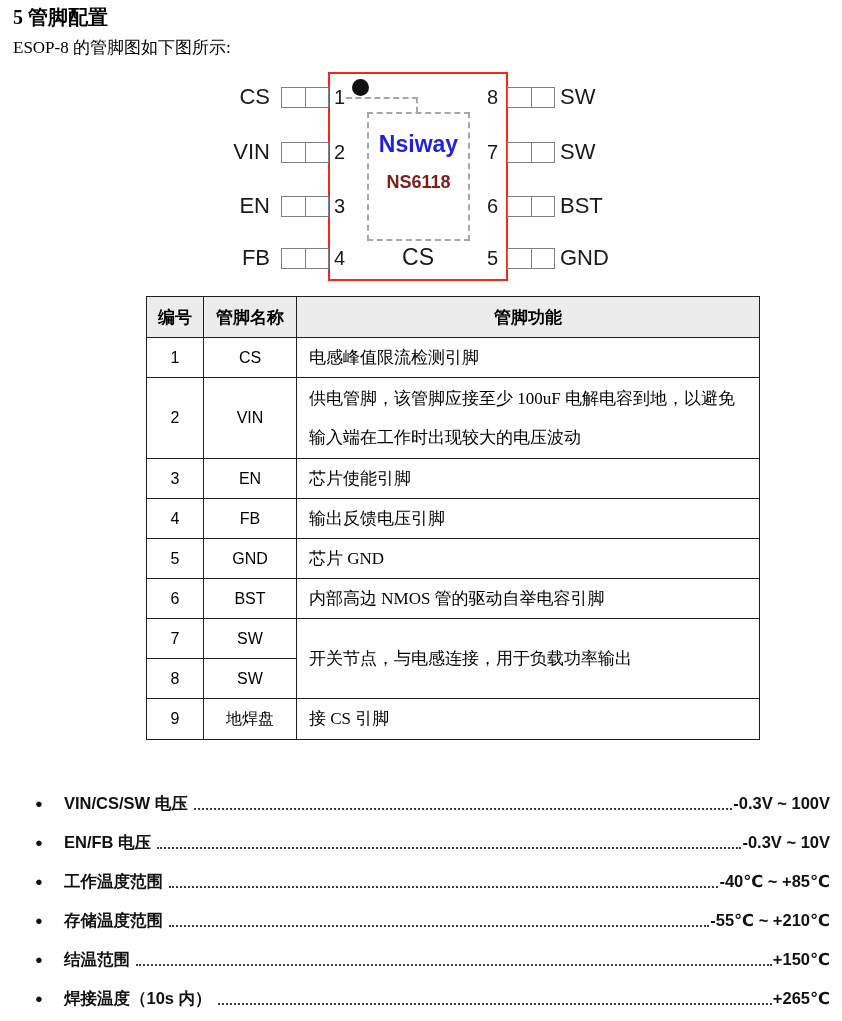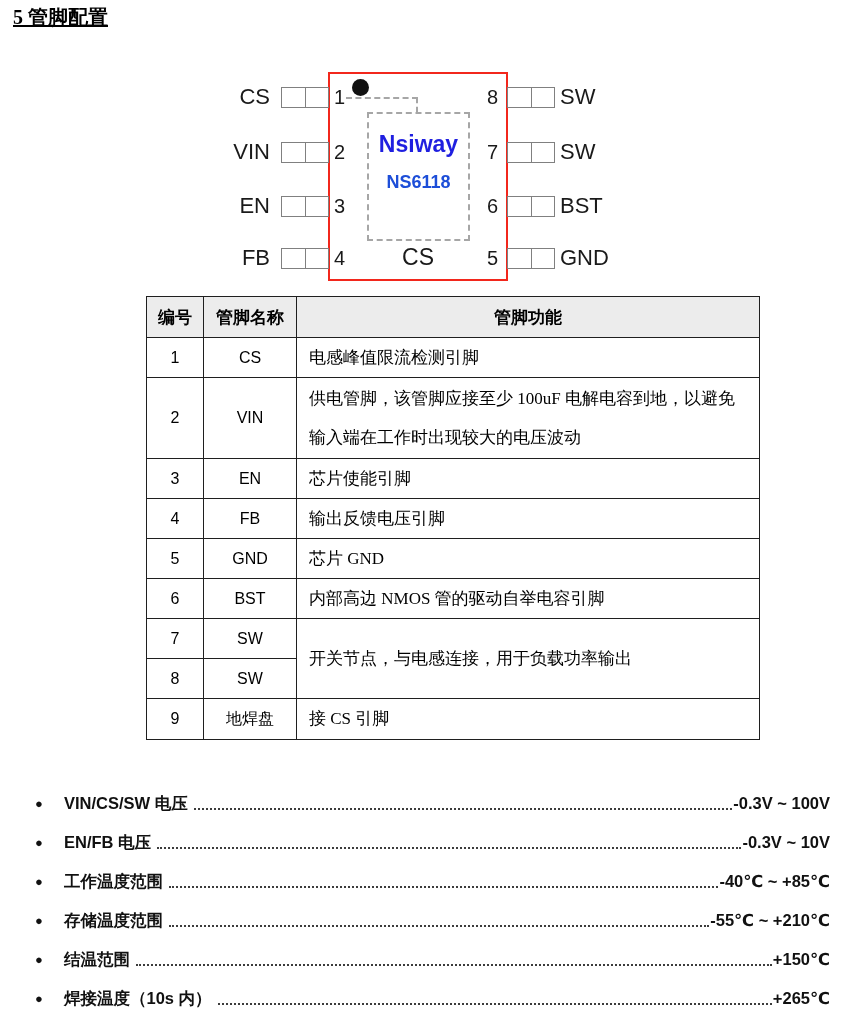--- a/index.html
+++ b/index.html
@@ -1,39 +1,39 @@
 <!DOCTYPE html>
 <html style="--accent-red: #f2271c; --brand-blue: #1f1fe0; --table-header-bg: #ececec; --dash-gray: #a6a6a6; --pin-box-border: #808080;"><head>
 <meta charset="utf-8">
 <style>
   html,body{margin:0;padding:0;background:#fff;}
   .page{
     position:relative;width:842px;height:1021px;background:#fff;overflow:hidden;
     font-family:"Liberation Serif","DejaVu Serif",serif;color:#000;
   }
   
-  .sec-title{position:absolute;font-size:20px;font-weight:bold;white-space:nowrap;text-decoration:underline;}
+  .sec-title{position:absolute;font-size:20px;font-weight:bold;white-space:nowrap;}
   #sec5-title{left:13px;top:4px;}
   #sec6-title{left:8px;top:750px;}
   .intro{position:absolute;left:13px;top:36px;font-size:17px;white-space:nowrap;}
 
   
   .diagram{position:absolute;left:0;top:0;width:842px;height:295px;}
   .redbox{position:absolute;left:328px;top:72px;width:176px;height:205px;
           border:2px solid var(--accent-red,#f2271c);background:#fff;}
   .pin1-dot{position:absolute;left:352px;top:79px;width:17px;height:17px;border-radius:50%;background:#111;}
   .dashbox{position:absolute;left:367px;top:112px;width:99px;height:125px;
            border:2px dashed var(--dash-gray,#a6a6a6);}
   .dash-h{position:absolute;left:346px;top:97px;width:72px;border-top:2px dashed var(--dash-gray,#a6a6a6);}
   .dash-v{position:absolute;left:416px;top:98px;height:14px;border-left:2px dashed var(--dash-gray,#a6a6a6);}
   .brand{position:absolute;left:367px;top:131px;width:103px;text-align:center;
          font-family:"Liberation Sans","DejaVu Sans",sans-serif;font-weight:bold;
          font-size:23px;color:var(--brand-blue,#1f1fe0);}
   .part{position:absolute;left:367px;top:172px;width:103px;text-align:center;
-        font-family:"Liberation Sans","DejaVu Sans",sans-serif;font-weight:bold;font-size:18px;color:#1d4ed8;}
+        font-family:"Liberation Sans","DejaVu Sans",sans-serif;font-weight:bold;font-size:18px;color:#7f1d1d;}
   .epad-label{position:absolute;left:368px;top:244px;width:100px;text-align:center;
         font-family:"Liberation Sans","DejaVu Sans",sans-serif;font-size:23px;color:#1a1a1a;}
   .pin-label{position:absolute;height:28px;line-height:28px;font-size:22px;color:#1a1a1a;
         font-family:"Liberation Sans","DejaVu Sans",sans-serif;}
   .pin-label.lft{left:150px;width:120px;text-align:right;}
   .pin-label.rgt{left:560px;width:120px;text-align:left;}
   .pin-num{position:absolute;height:28px;line-height:28px;font-size:20px;color:#1a1a1a;
         font-family:"Liberation Sans","DejaVu Sans",sans-serif;}
   .pin-num.lft{left:334px;width:26px;text-align:left;}
   .pin-num.rgt{left:468px;width:30px;text-align:right;}
@@ -64,20 +64,21 @@
   .lim-label{white-space:nowrap;line-height:21px;}
   .lim-leader{flex:1 1 auto;border-bottom:2px dotted #3c3c3c;margin:0 1px 4px 6px;}
   .lim-value{white-space:nowrap;line-height:21px;}
 </style>
 </head>
 <body>
 
 <div class="page">
 
   <div class="sec-title" id="sec5-title">5 管脚配置</div>
+  <div class="intro">ESOP-8 的管脚图如下图所示:</div>
 
   <div class="diagram">
     <div class="redbox"></div>
     <div class="dash-h"></div>
     <div class="dash-v"></div>
     <div class="dashbox"></div>
     <div class="pin1-dot"></div>
     <div class="brand">Nsiway</div>
     <div class="part">NS6118</div>
     <div class="epad-label">CS</div>

